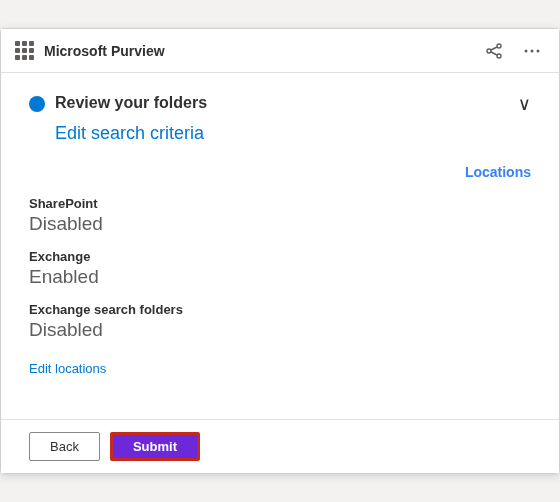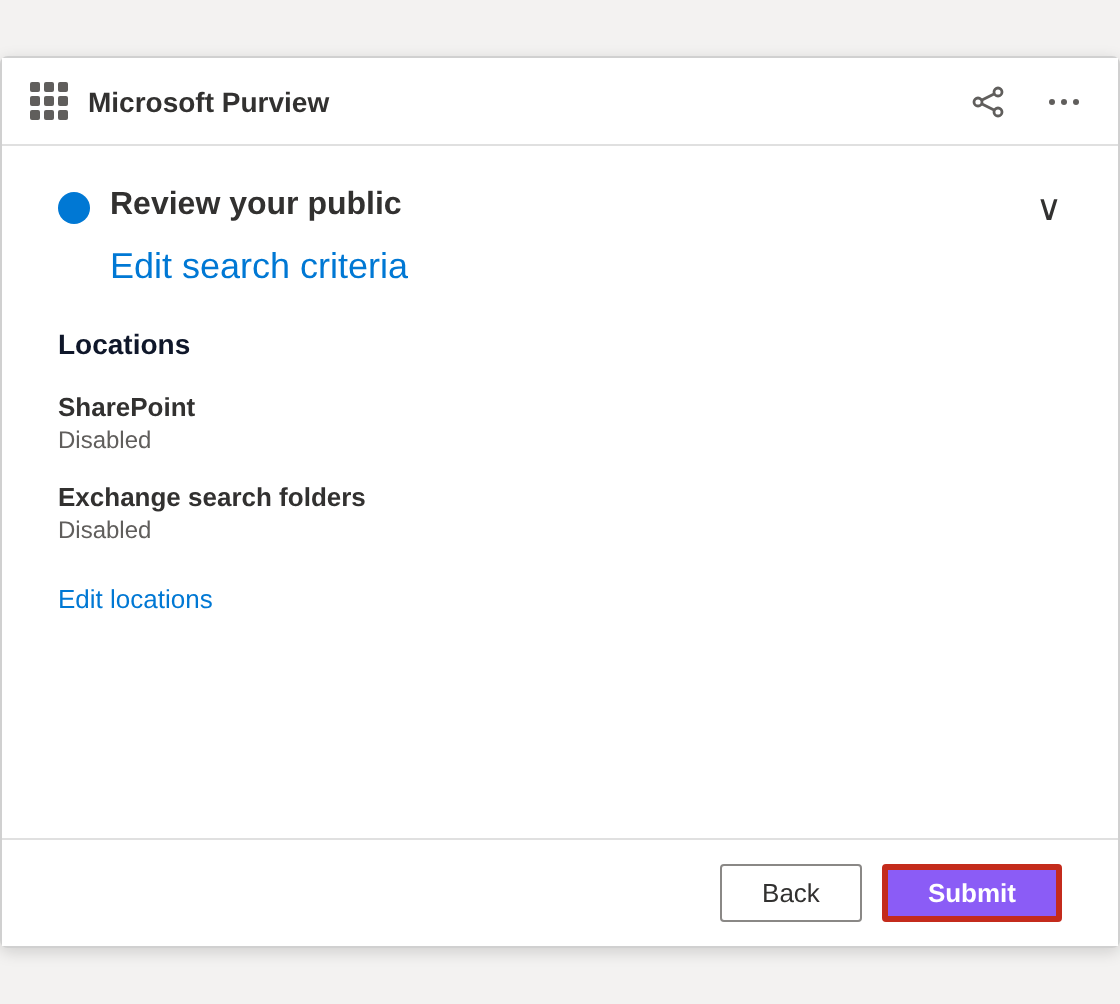--- a/index.html
+++ b/index.html
@@ -132,55 +132,56 @@
       text-decoration: none;
       cursor: pointer;
       margin-left: 26px;
       margin-bottom: 20px;
       display: block;
     }
 
     .section-title {
       font-size: 14px;
       font-weight: 700;
-      color: #0f172a;
+      color: #3b82f6;
       margin-top: 16px;
       margin-bottom: 16px;
+      text-align: right;
     }
 
     .location-item {
       margin-bottom: 14px;
     }
 
     .location-name {
       font-size: 13px;
       font-weight: 700;
       color: #323130;
       margin-bottom: 2px;
     }
 
     .location-status {
-      font-size: 12px;
+      font-size: 19px;
       color: #605e5c;
     }
 
     .edit-locations-link {
       font-size: 13px;
       color: #0078d4;
       text-decoration: none;
       cursor: pointer;
       display: block;
       margin-top: 20px;
     }
 
     
     .footer {
       display: flex;
       align-items: center;
-      justify-content: flex-end;
+      justify-content: flex-start;
       padding: 12px 28px;
       border-top: 1px solid #e0e0e0;
       background: #ffffff;
     }
 
     .footer-left {
       display: flex;
       gap: 10px;
     }
 
@@ -189,21 +190,21 @@
       border: 1px solid #8a8886;
       color: #323130;
       font-size: 13px;
       padding: 6px 20px;
       cursor: pointer;
       border-radius: 2px;
       font-family: 'Segoe UI', Tahoma, Geneva, Verdana, sans-serif;
     }
 
     .btn-submit {
-      background: #8b5cf6;
+      background: #6d28d9;
       border: 3px solid #c42b1c;
       color: #ffffff;
       font-size: 13px;
       padding: 4px 20px;
       cursor: pointer;
       border-radius: 2px;
       font-weight: 600;
       font-family: 'Segoe UI', Tahoma, Geneva, Verdana, sans-serif;
     }
 
@@ -256,34 +257,38 @@
         </svg>
       </button>
     </div>
   </div>
 
   <div class="content">
 
     <div class="review-header">
       <div class="review-header-left">
         <div class="blue-circle"></div>
-        <span class="review-title">Review your public</span>
+        <span class="review-title">Review your folders</span>
       </div>
       <span class="chevron-down">∨</span>
     </div>
 
     <a class="edit-link" href="#">Edit search criteria</a>
 
     <div class="section-title">Locations</div>
 
     <div class="location-item">
       <div class="location-name">SharePoint</div>
       <div class="location-status">Disabled</div>
     </div>
 
+    <div class="location-item">
+      <div class="location-name">Exchange</div>
+      <div class="location-status">Enabled</div>
+    </div>
 
     <div class="location-item">
       <div class="location-name">Exchange search folders</div>
       <div class="location-status">Disabled</div>
     </div>
 
     <a class="edit-locations-link" href="#">Edit locations</a>
 
   </div>
 

